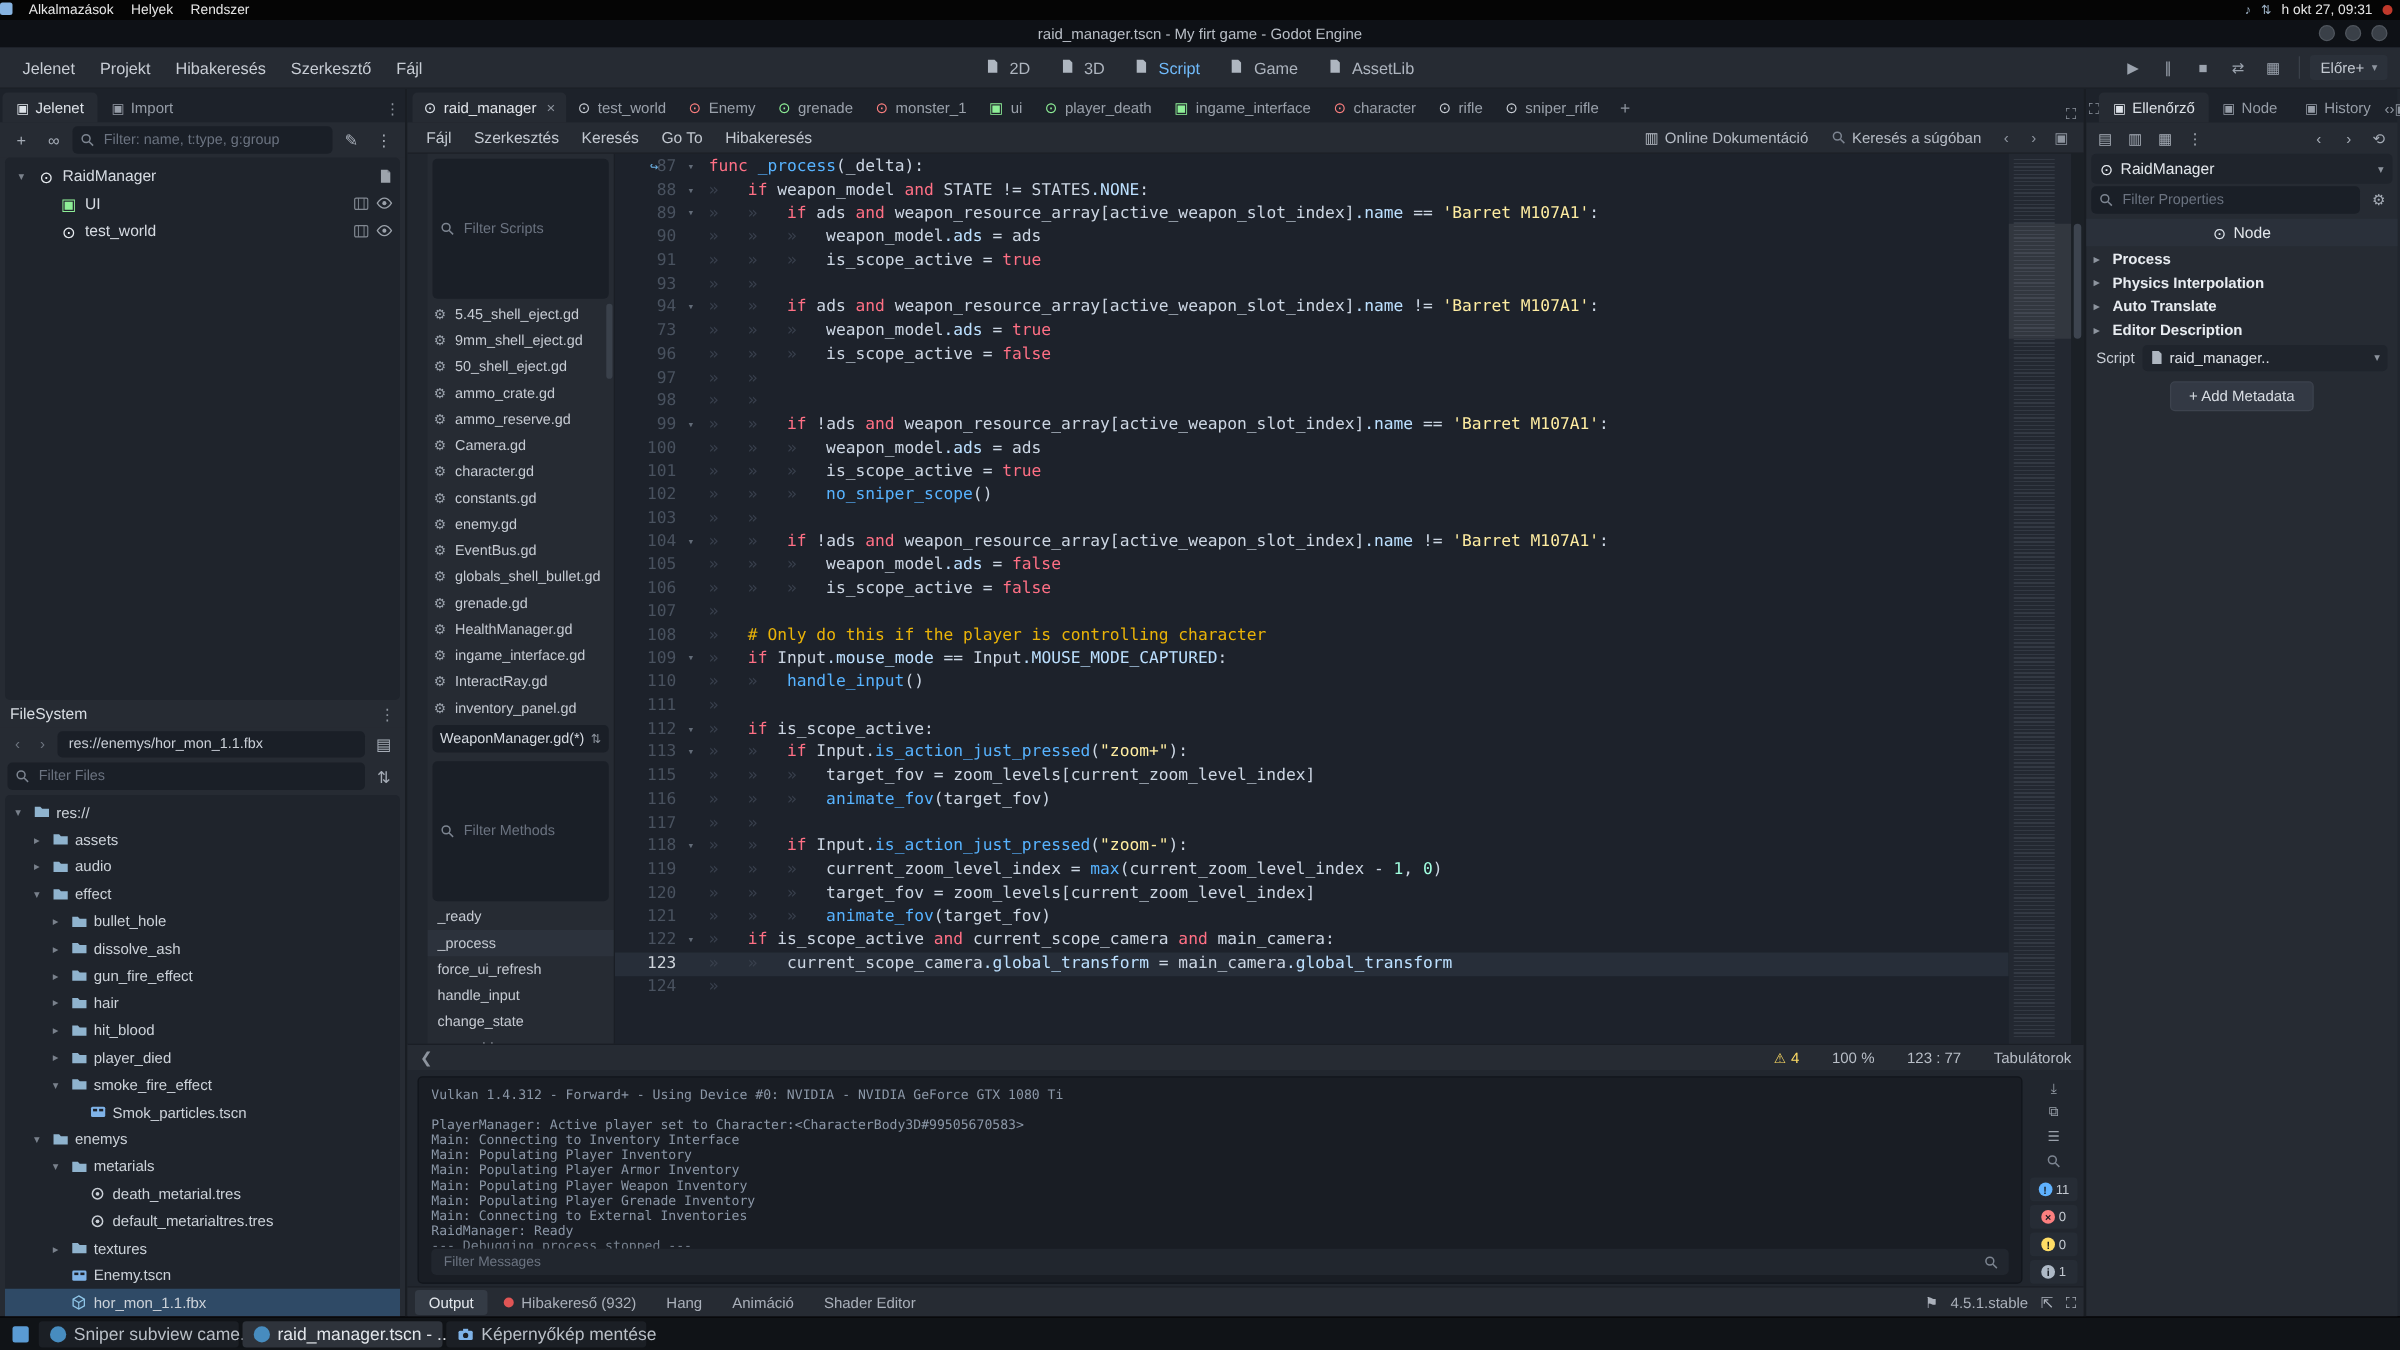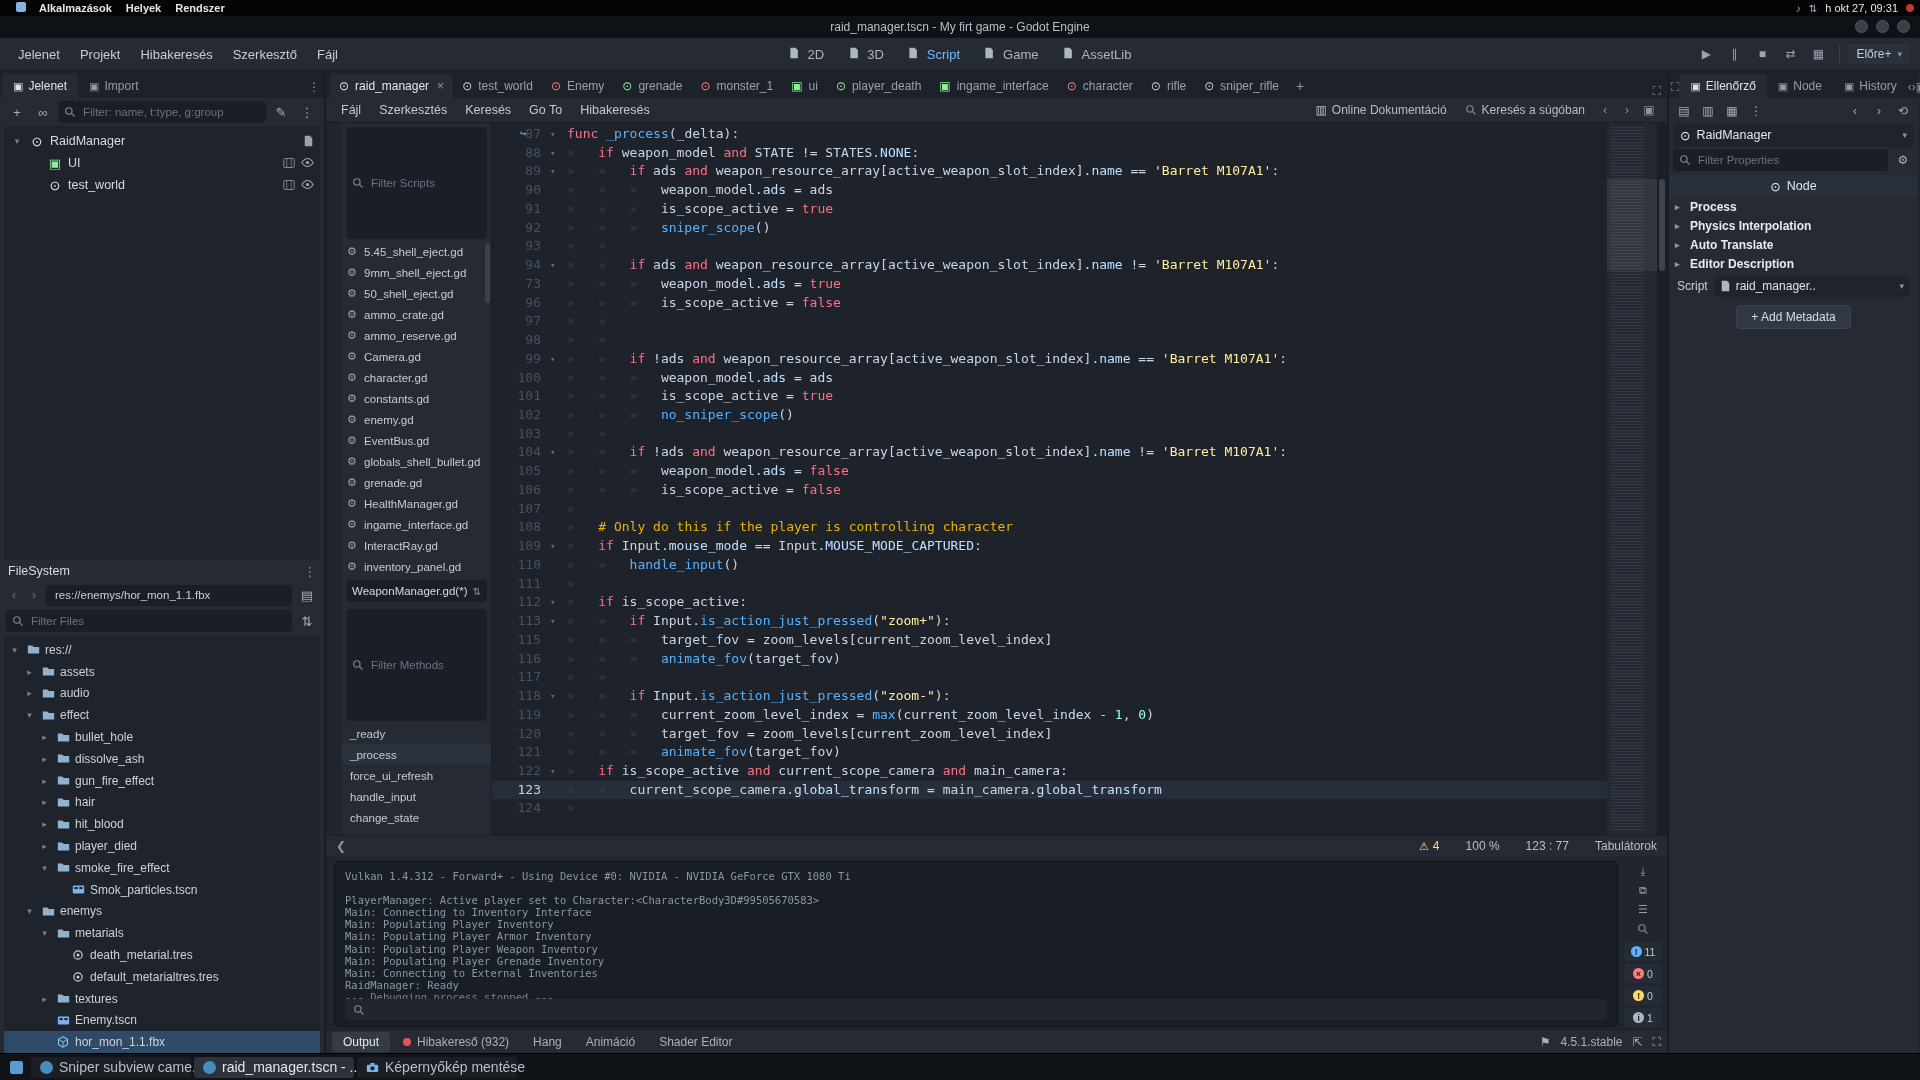--- a/index.html
+++ b/index.html
@@ -2,21 +2,21 @@
 <html><head>
 <meta charset="utf-8">
 <style>
   html,body{margin:0;padding:0;background:#000;}
   *{box-sizing:border-box;}
   .screen{position:relative;width:1920px;height:1080px;overflow:hidden;
     font-family:"Liberation Sans",sans-serif;font-size:12px;color:#cfd5dd;background:#21262e;}
 
   
   .sysbar{height:16px;background:#050505;display:flex;align-items:center;color:#e6e6e6;font-size:11px;}
-  .sysbar .sb-left{display:flex;align-items:flex-start;gap:2px;padding-left:16px;font-weight:bold;}
+  .sysbar .sb-left{display:flex;align-items:flex-start;gap:2px;padding-left:0;}
   .sysbar .sb-menu{padding:1px 7px;cursor:default;}
   .sysbar .sb-right{margin-left:auto;display:flex;align-items:center;gap:8px;padding-right:6px;}
   .sb-ico{color:#9fb4c8;font-size:10px;}
   .sb-dot{width:8px;height:8px;border-radius:50%;background:#c0392b;display:inline-block;}
   .sb-logo{width:10px;height:10px;background:#87b3e0;border-radius:2px;display:inline-block;margin-right:4px;}
 
   
   .titlebar{height:22px;background:#0e1116;display:flex;align-items:center;justify-content:center;position:relative;color:#b9bfc7;font-size:12px;}
   .winbtns{position:absolute;right:10px;top:4px;display:flex;gap:8px;}
   .winbtn{width:13px;height:13px;border-radius:50%;background:#3a4048;border:1px solid #50565e;}
@@ -755,21 +755,20 @@
             </div>
         </div>
 
         <div class="codearea">
           <div class="codelines" id="codelines">
               <div class="cline"><span class="cmark">↪</span><span class="cnum">87</span><span class="cfold">▾</span><span class="ctext"><span class="t-k">func</span> <span class="t-f">_process</span>(_delta):</span></div>
               <div class="cline"><span class="cnum">88</span><span class="cfold">▾</span><span class="ctext"><span class="ind">»</span><span class="t-k">if</span> weapon_model <span class="t-k">and</span> STATE != STATES<span class="t-m">.NONE</span>:</span></div>
               <div class="cline"><span class="cnum">89</span><span class="cfold">▾</span><span class="ctext"><span class="ind">»</span><span class="ind">»</span><span class="t-k">if</span> ads <span class="t-k">and</span> weapon_resource_array[active_weapon_slot_index]<span class="t-m">.name</span> == <span class="t-s">'Barret M107A1'</span>:</span></div>
               <div class="cline"><span class="cnum">90</span><span class="cfold"></span><span class="ctext"><span class="ind">»</span><span class="ind">»</span><span class="ind">»</span>weapon_model<span class="t-m">.ads</span> = ads</span></div>
               <div class="cline"><span class="cnum">91</span><span class="cfold"></span><span class="ctext"><span class="ind">»</span><span class="ind">»</span><span class="ind">»</span>is_scope_active = <span class="t-k">true</span></span></div>
-              <div class="cline"><span class="cnum">92</span><span class="cfold"></span><span class="ctext"><span class="ind">»</span><span class="ind">»</span><span class="ind">»</span><span class="t-f">sniper_scope</span>()</span></div>
               <div class="cline"><span class="cnum">93</span><span class="cfold"></span><span class="ctext"><span class="ind">»</span><span class="ind">»</span></span></div>
               <div class="cline"><span class="cnum">94</span><span class="cfold">▾</span><span class="ctext"><span class="ind">»</span><span class="ind">»</span><span class="t-k">if</span> ads <span class="t-k">and</span> weapon_resource_array[active_weapon_slot_index]<span class="t-m">.name</span> != <span class="t-s">'Barret M107A1'</span>:</span></div>
               <div class="cline"><span class="cnum">73</span><span class="cfold"></span><span class="ctext"><span class="ind">»</span><span class="ind">»</span><span class="ind">»</span>weapon_model<span class="t-m">.ads</span> = <span class="t-k">true</span></span></div>
               <div class="cline"><span class="cnum">96</span><span class="cfold"></span><span class="ctext"><span class="ind">»</span><span class="ind">»</span><span class="ind">»</span>is_scope_active = <span class="t-k">false</span></span></div>
               <div class="cline"><span class="cnum">97</span><span class="cfold"></span><span class="ctext"><span class="ind">»</span><span class="ind">»</span></span></div>
               <div class="cline"><span class="cnum">98</span><span class="cfold"></span><span class="ctext"><span class="ind">»</span><span class="ind">»</span></span></div>
               <div class="cline"><span class="cnum">99</span><span class="cfold">▾</span><span class="ctext"><span class="ind">»</span><span class="ind">»</span><span class="t-k">if</span> !ads <span class="t-k">and</span> weapon_resource_array[active_weapon_slot_index]<span class="t-m">.name</span> == <span class="t-s">'Barret M107A1'</span>:</span></div>
               <div class="cline"><span class="cnum">100</span><span class="cfold"></span><span class="ctext"><span class="ind">»</span><span class="ind">»</span><span class="ind">»</span>weapon_model<span class="t-m">.ads</span> = ads</span></div>
               <div class="cline"><span class="cnum">101</span><span class="cfold"></span><span class="ctext"><span class="ind">»</span><span class="ind">»</span><span class="ind">»</span>is_scope_active = <span class="t-k">true</span></span></div>
               <div class="cline"><span class="cnum">102</span><span class="cfold"></span><span class="ctext"><span class="ind">»</span><span class="ind">»</span><span class="ind">»</span><span class="t-f">no_sniper_scope</span>()</span></div>
@@ -814,20 +813,21 @@
           <span>100 %</span>
           <span>123 : 77</span>
           <span>Tabulátorok</span>
         </span>
       </div>
 
       <div class="outputpanel">
         <div class="outwell">
           <div class="outlines" id="outlines"><div class="oline">Vulkan 1.4.312 - Forward+ - Using Device #0: NVIDIA - NVIDIA GeForce GTX 1080 Ti</div><div class="oline"> </div><div class="oline">PlayerManager: Active player set to Character:&lt;CharacterBody3D#99505670583&gt;</div><div class="oline">Main: Connecting to Inventory Interface</div><div class="oline">Main: Populating Player Inventory</div><div class="oline">Main: Populating Player Armor Inventory</div><div class="oline">Main: Populating Player Weapon Inventory</div><div class="oline">Main: Populating Player Grenade Inventory</div><div class="oline">Main: Connecting to External Inventories</div><div class="oline">RaidManager: Ready</div><div class="oline stopped">--- Debugging process stopped ---</div></div>
           <div class="msgfilter">
+            <input placeholder="Filter Messages" style="">
             <span class="svg-search">
                 <svg width="12" height="12" viewBox="0 0 16 16">
                   <circle cx="6.5" cy="6.5" r="4.2" fill="none" stroke="#7d8591" stroke-width="1.6"></circle>
                   <line x1="9.8" y1="9.8" x2="14" y2="14" stroke="#7d8591" stroke-width="1.6"></line>
                 </svg>
               </span>
           </div>
         </div>
         <div class="outside">
           <span class="oicon">⤓</span>

